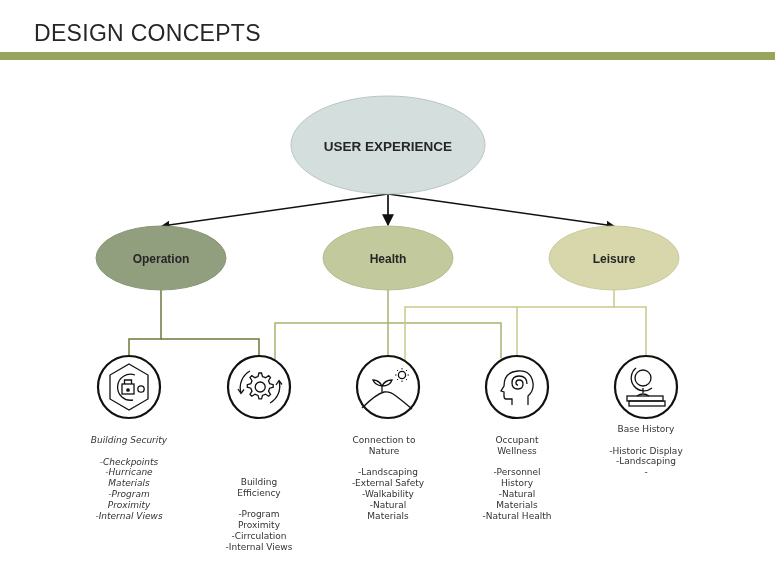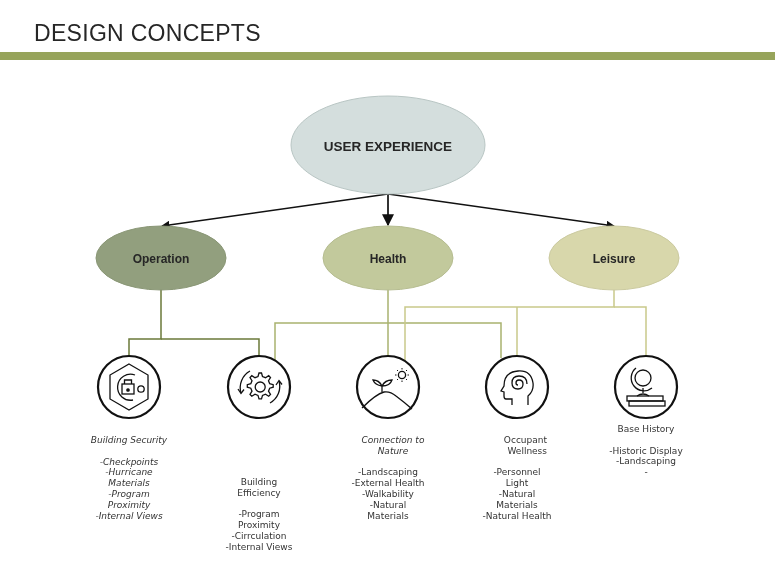--- a/index.html
+++ b/index.html
@@ -143,32 +143,32 @@
 
 <div class="desc" style="left:194px; top:435px;">
   <span class="head" style="width:60px; margin-left:35px;margin-top:42px;">Building Efficiency</span>
   <span class="item">-Program</span>
   <span class="item">Proximity</span>
   <span class="item">-Cirrculation</span>
   <span class="item">-Internal Views</span>
 </div>
 
 <div class="desc" style="left:323px; top:435px;">
-  <span class="head" style="width:70px; margin-left:35px;font-style:italic;">Connection to Nature</span>
+  <span class="head" style="width:70px; margin-left:26px;">Connection to Nature</span>
   <span class="item">-Landscaping</span>
-  <span class="item">-External Health</span>
+  <span class="item">-External Safety</span>
   <span class="item">-Walkability</span>
   <span class="item">-Natural</span>
   <span class="item">Materials</span>
 </div>
 
 <div class="desc" style="left:452px; top:435px;">
-  <span class="head" style="width:60px; margin-left:35px;text-align:right;">Occupant Wellness</span>
+  <span class="head" style="width:60px; margin-left:35px;">Occupant Wellness</span>
   <span class="item">-Personnel</span>
-  <span class="item">Light</span>
+  <span class="item">History</span>
   <span class="item">-Natural</span>
   <span class="item">Materials</span>
   <span class="item">-Natural Health</span>
 </div>
 
 <div class="desc" style="left:581px; top:424px;">
   <span class="head">Base History</span>
   <span class="item">-Historic Display</span>
   <span class="item">-Landscaping</span>
   <span class="item">-</span>

